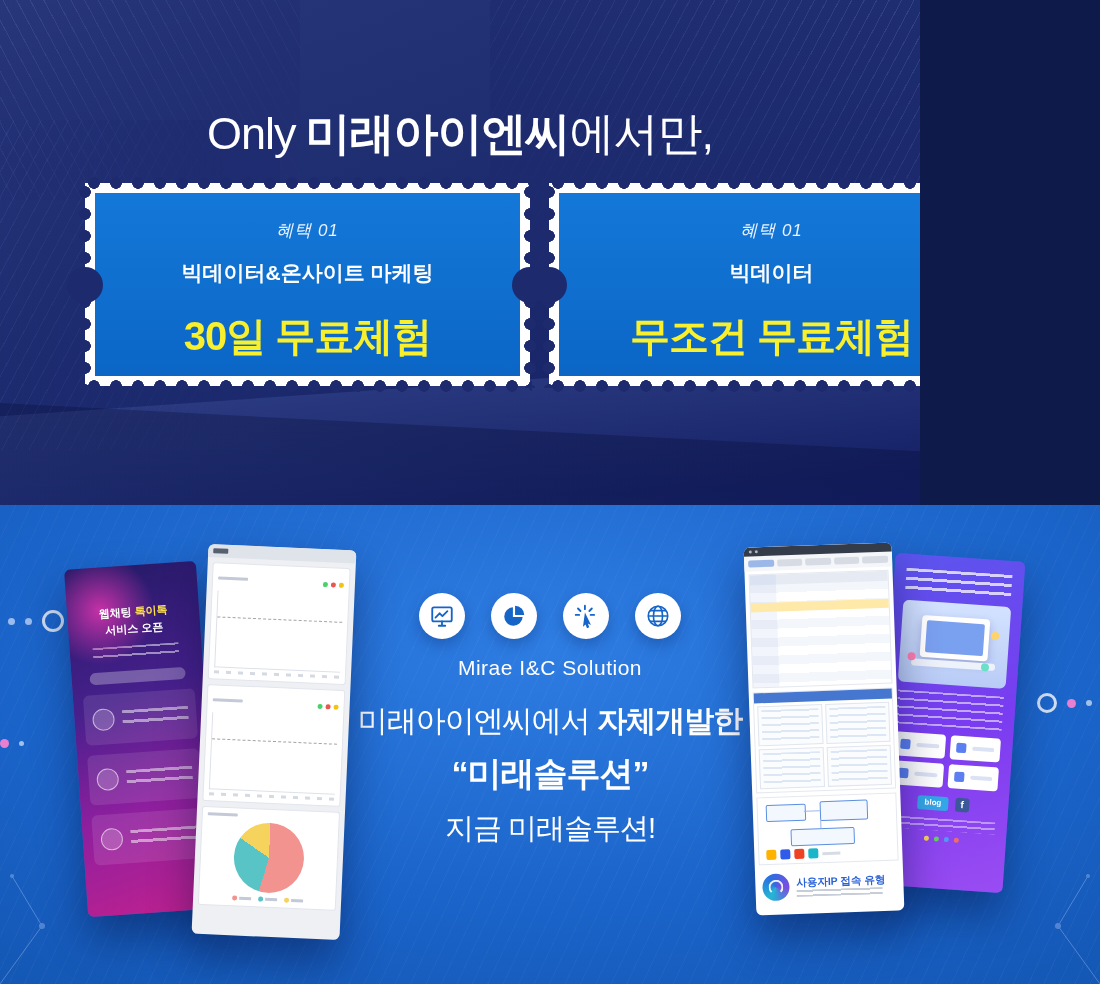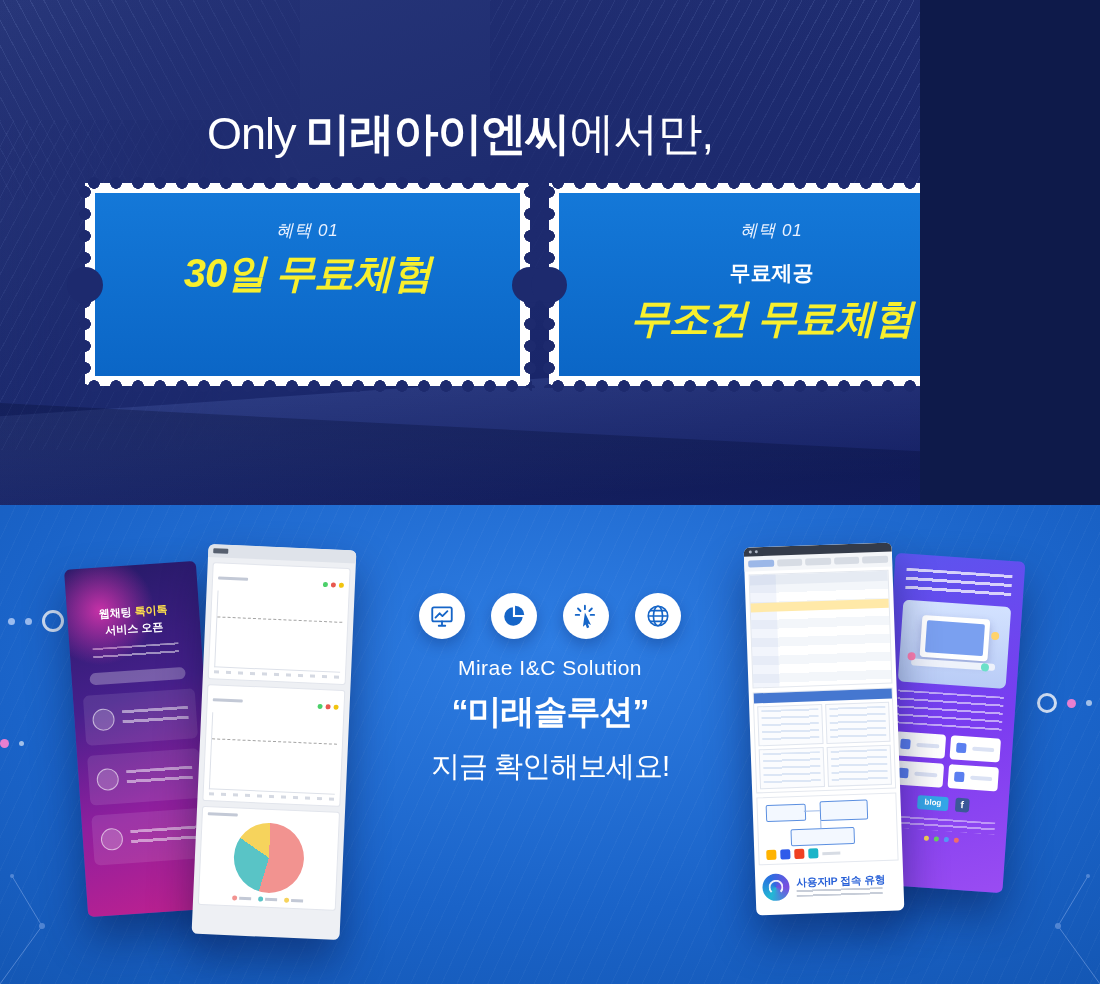--- a/index.html
+++ b/index.html
@@ -47,21 +47,21 @@
     background-size:14px 22px;
     background-image:radial-gradient(circle at 7px 11px,#1d2a6e 0 5.6px,rgba(0,0,0,0) 6px);}
   .notch{position:absolute;width:36px;height:36px;border-radius:50%;background:#1d2a6e;
     top:50%;margin-top:-18px;z-index:3;}
   .notch-l{left:-18px;} .notch-r{right:-18px;}
   .ticket-inner{position:absolute;inset:10px;
     background:linear-gradient(180deg,#1478d8 0%,#0b66c6 100%);
     display:flex;flex-direction:column;align-items:center;z-index:1;}
   .t-badge{margin-top:26px;font-size:17px;font-style:italic;letter-spacing:1px;color:#eaf2ff;}
   .t-sub{margin-top:17px;font-size:21px;font-weight:700;color:#fff;}
-  .t-title{margin-top:4px;font-size:40px;font-weight:800;color:#f8ef2d;letter-spacing:-1px;font-style:italic;}
+  .t-title{margin-top:22px;font-size:40px;font-weight:800;color:#f8ef2d;letter-spacing:-1px;}
 
   
   .bottom{position:absolute;left:0;top:505px;width:1100px;height:479px;overflow:hidden;
     background:radial-gradient(900px 430px at 550px 140px,#2e7de3 0%,#1a63c8 62%,#1457b4 100%);}
   .bottom::before{content:"";position:absolute;inset:0;
     background:repeating-linear-gradient(115deg,rgba(255,255,255,.03) 0 1px,transparent 1px 14px);}
 
   
   .center{position:absolute;left:50%;top:88px;transform:translateX(-50%);
     width:460px;text-align:center;}
@@ -216,34 +216,35 @@
 
     <div class="ticket ticket-1">
       <div class="perf perf-top"></div>
       <div class="perf perf-bottom"></div>
       <div class="perf perf-left"></div>
       <div class="perf perf-right"></div>
       <div class="notch notch-l"></div>
       <div class="notch notch-r"></div>
       <div class="ticket-inner">
         <div class="t-badge">혜택 01</div>
+        <div class="t-sub">빅데이터&amp;온사이트 마케팅</div>
         <div class="t-title">30일 무료체험</div>
       </div>
     </div>
 
     <div class="ticket ticket-2">
       <div class="perf perf-top"></div>
       <div class="perf perf-bottom"></div>
       <div class="perf perf-left"></div>
       <div class="perf perf-right"></div>
       <div class="notch notch-l"></div>
       <div class="notch notch-r"></div>
       <div class="ticket-inner">
         <div class="t-badge">혜택 01</div>
-        <div class="t-sub">무료제공</div>
+        <div class="t-sub">빅데이터</div>
         <div class="t-title">무조건 무료체험</div>
       </div>
     </div>
   </section>
 
   <section class="bottom">
 
     <div class="dotrow" style="left:8px;top:105px;">
       <span class="d" style="width:7px;height:7px;background:rgba(210,225,255,.7);"></span>
       <span class="d" style="width:7px;height:7px;background:rgba(210,225,255,.7);"></span>
@@ -427,22 +428,23 @@
         </div>
         <div class="icon-circle">
           <svg width="26" height="26" viewBox="0 0 24 24" fill="none" stroke="#1565c8" stroke-width="1.5">
             <circle cx="12" cy="12" r="9"></circle>
             <ellipse cx="12" cy="12" rx="4.2" ry="9"></ellipse>
             <path d="M3 12h18M4.6 7h14.8M4.6 17h14.8"></path>
           </svg>
         </div>
       </div>
       <div class="sol-brand">Mirae I&amp;C Solution</div>
+      <div class="sol-line1"><span>미래아이엔씨에서</span> <span class="b">자체개발한</span></div>
       <div class="sol-line2">“미래솔루션”</div>
-      <div class="sol-line3">지금 확인해보세요!</div>
+      <div class="sol-line3">지금 미래솔루션!</div>
     </div>
 
     <div class="screen dash">
       <div class="dash-top">
           <i class="d1"></i>
           <i class="d2"></i>
         </div>
       <div class="dash-nav">
         <span></span>
           <span></span>

